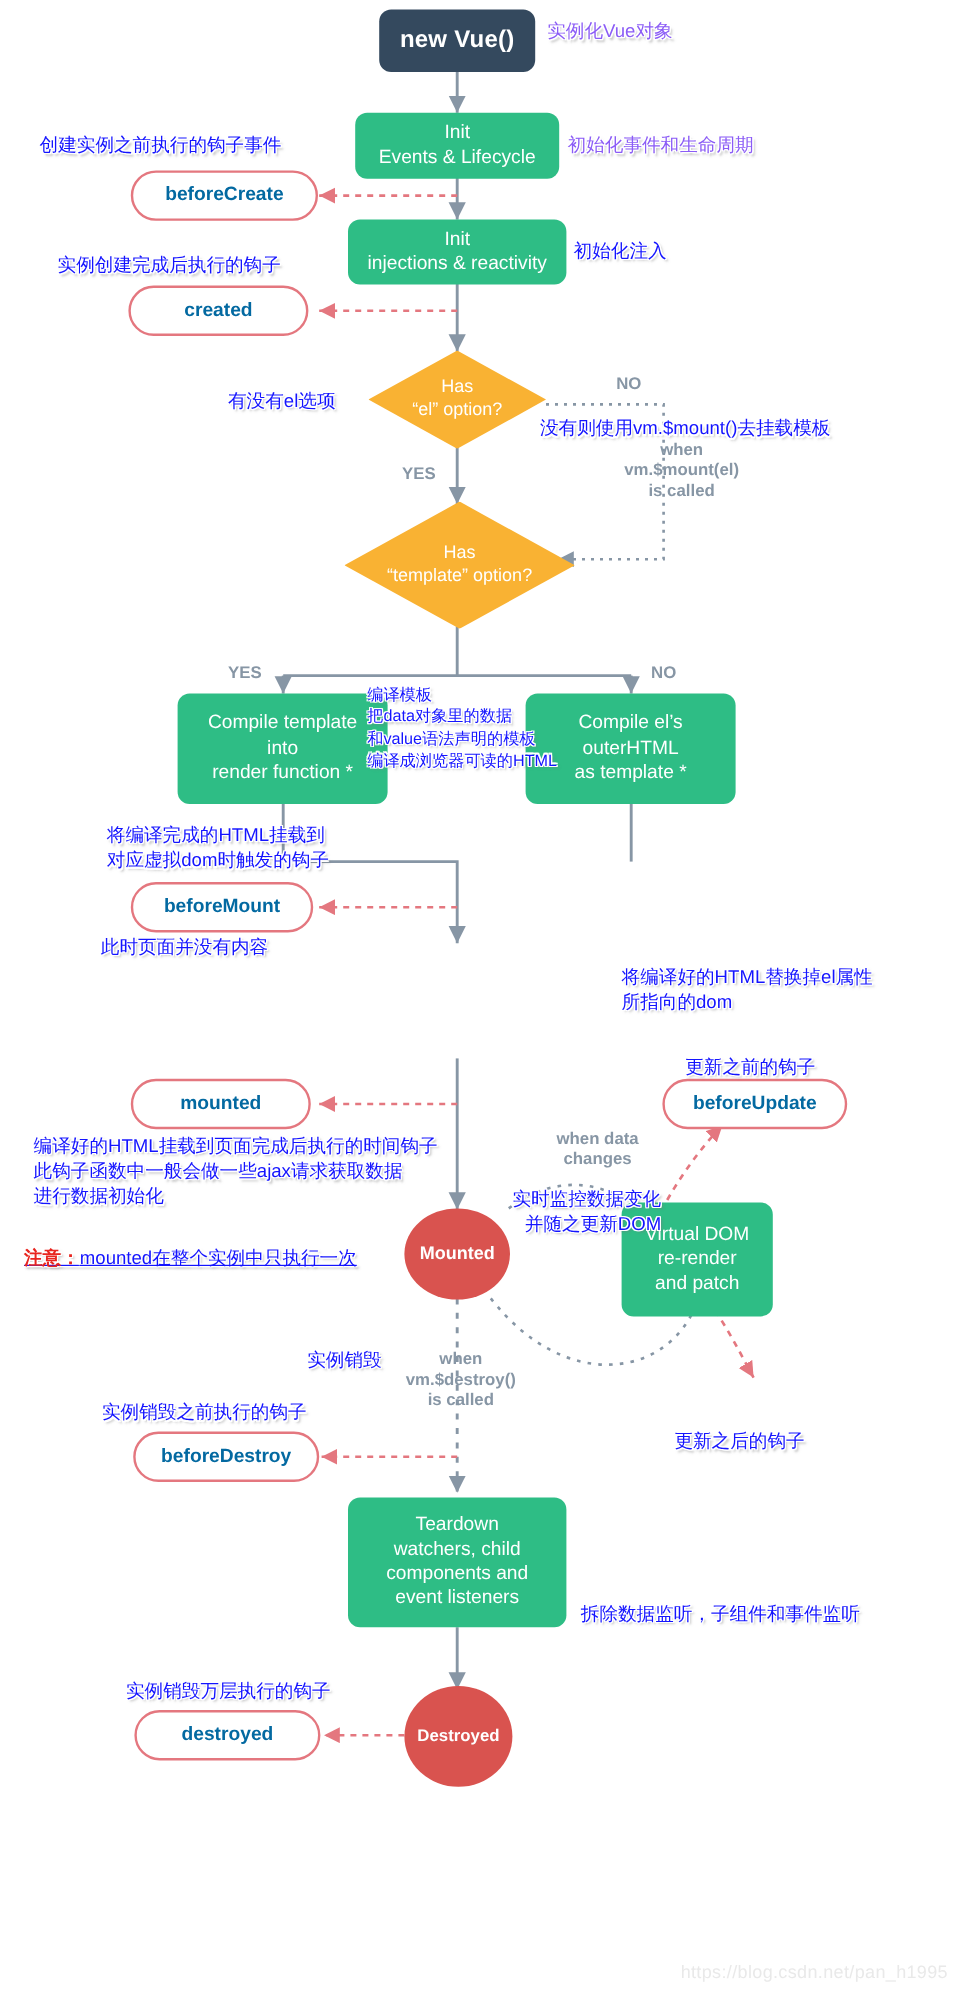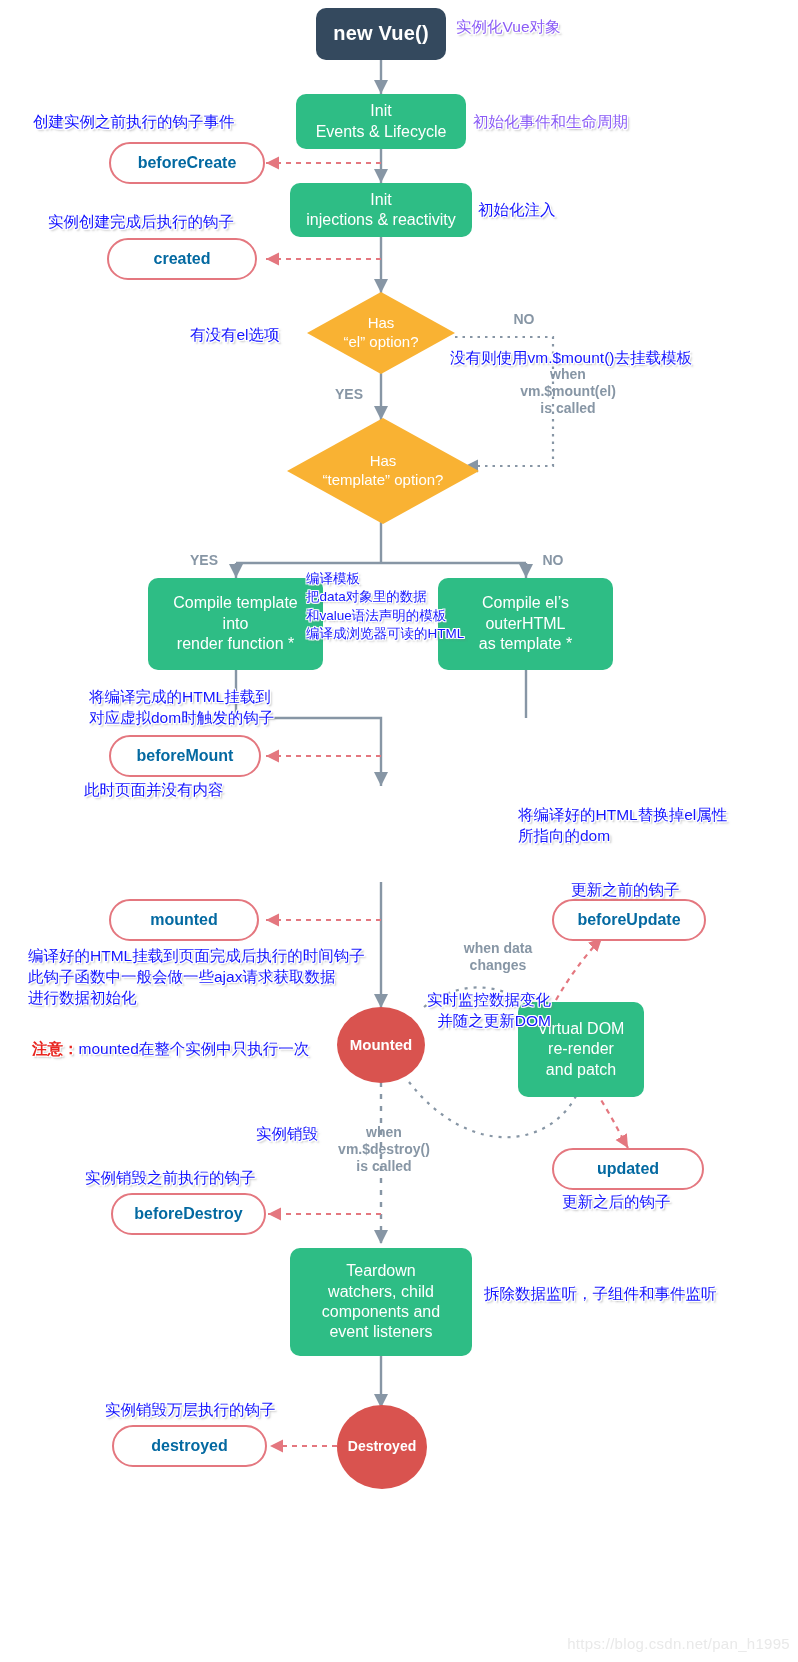--- a/index.html
+++ b/index.html
@@ -195,21 +195,20 @@
   <div class="node n-hook" style="left:109px; top:142px; width:156px; height:42px;">beforeCreate</div>
 
   <div class="node n-hook" style="left:107px; top:238px; width:150px; height:42px;">created</div>
 
   <div class="node n-hook" style="left:109px; top:735px; width:152px; height:42px;">beforeMount</div>
 
   <div class="node n-hook" style="left:109px; top:899px; width:150px; height:42px;">mounted</div>
 
   <div class="node n-hook" style="left:552px; top:899px; width:154px; height:42px;">beforeUpdate</div>
 
-  <div class="node n-hook" style="left:552px; top:1148px; width:152px; height:42px;">updated</div>
 
   <div class="node n-hook" style="left:111px; top:1193px; width:155px; height:42px;">beforeDestroy</div>
 
   <div class="node n-hook" style="left:112px; top:1425px; width:155px; height:42px;">destroyed</div>
 
   <div class="flabel" style="left:500px; top:311px; width:48px;">NO</div>
 
   <div class="flabel" style="left:325px; top:386px; width:48px;">YES</div>
 
   <div class="flabel" style="left:487px; top:366px; width:162px;">when
@@ -253,32 +252,32 @@
 
   <div class="ann blue" style="left:478px; top:805px;margin-left:40px;">将编译好的HTML替换掉el属性
 所指向的dom</div>
 
   <div class="ann blue" style="left:571px; top:880px;">更新之前的钩子</div>
 
   <div class="ann blue" style="left:28px; top:946px;">编译好的HTML挂载到页面完成后执行的时间钩子
 此钩子函数中一般会做一些ajax请求获取数据
 进行数据初始化</div>
 
-  <div class="ann mixed" style="left:32px; top:1018px; color:#1414ff; text-shadow:1px 1px 0 #fff,-1px -1px 0 #fff,1px -1px 0 #fff,-1px 1px 0 #fff,2px 2px 2px rgba(120,120,120,.5);">
+  <div class="ann mixed" style="left:20px; top:1018px; color:#1414ff; text-shadow:1px 1px 0 #fff,-1px -1px 0 #fff,1px -1px 0 #fff,-1px 1px 0 #fff,2px 2px 2px rgba(120,120,120,.5);text-decoration:underline;">
     <span class="hl">注意：</span><span>mounted在整个实例中只执行一次</span>
   </div>
 
   <div class="ann blue" style="left:427px; top:990px;text-align:right;">实时监控数据变化
 并随之更新DOM</div>
 
   <div class="ann blue" style="left:256px; top:1124px;">实例销毁</div>
 
   <div class="ann blue" style="left:85px; top:1168px;">实例销毁之前执行的钩子</div>
 
   <div class="ann blue" style="left:562px; top:1192px;">更新之后的钩子</div>
 
-  <div class="ann blue" style="left:484px; top:1284px;">拆除数据监听，子组件和事件监听</div>
+  <div class="ann blue" style="left:484px; top:1336px;">拆除数据监听，子组件和事件监听</div>
 
   <div class="ann blue" style="left:105px; top:1400px;">实例销毁万层执行的钩子</div>
 
   <div class="watermark">https://blog.csdn.net/pan_h1995</div>
 
 </div>
 
 </body></html>

